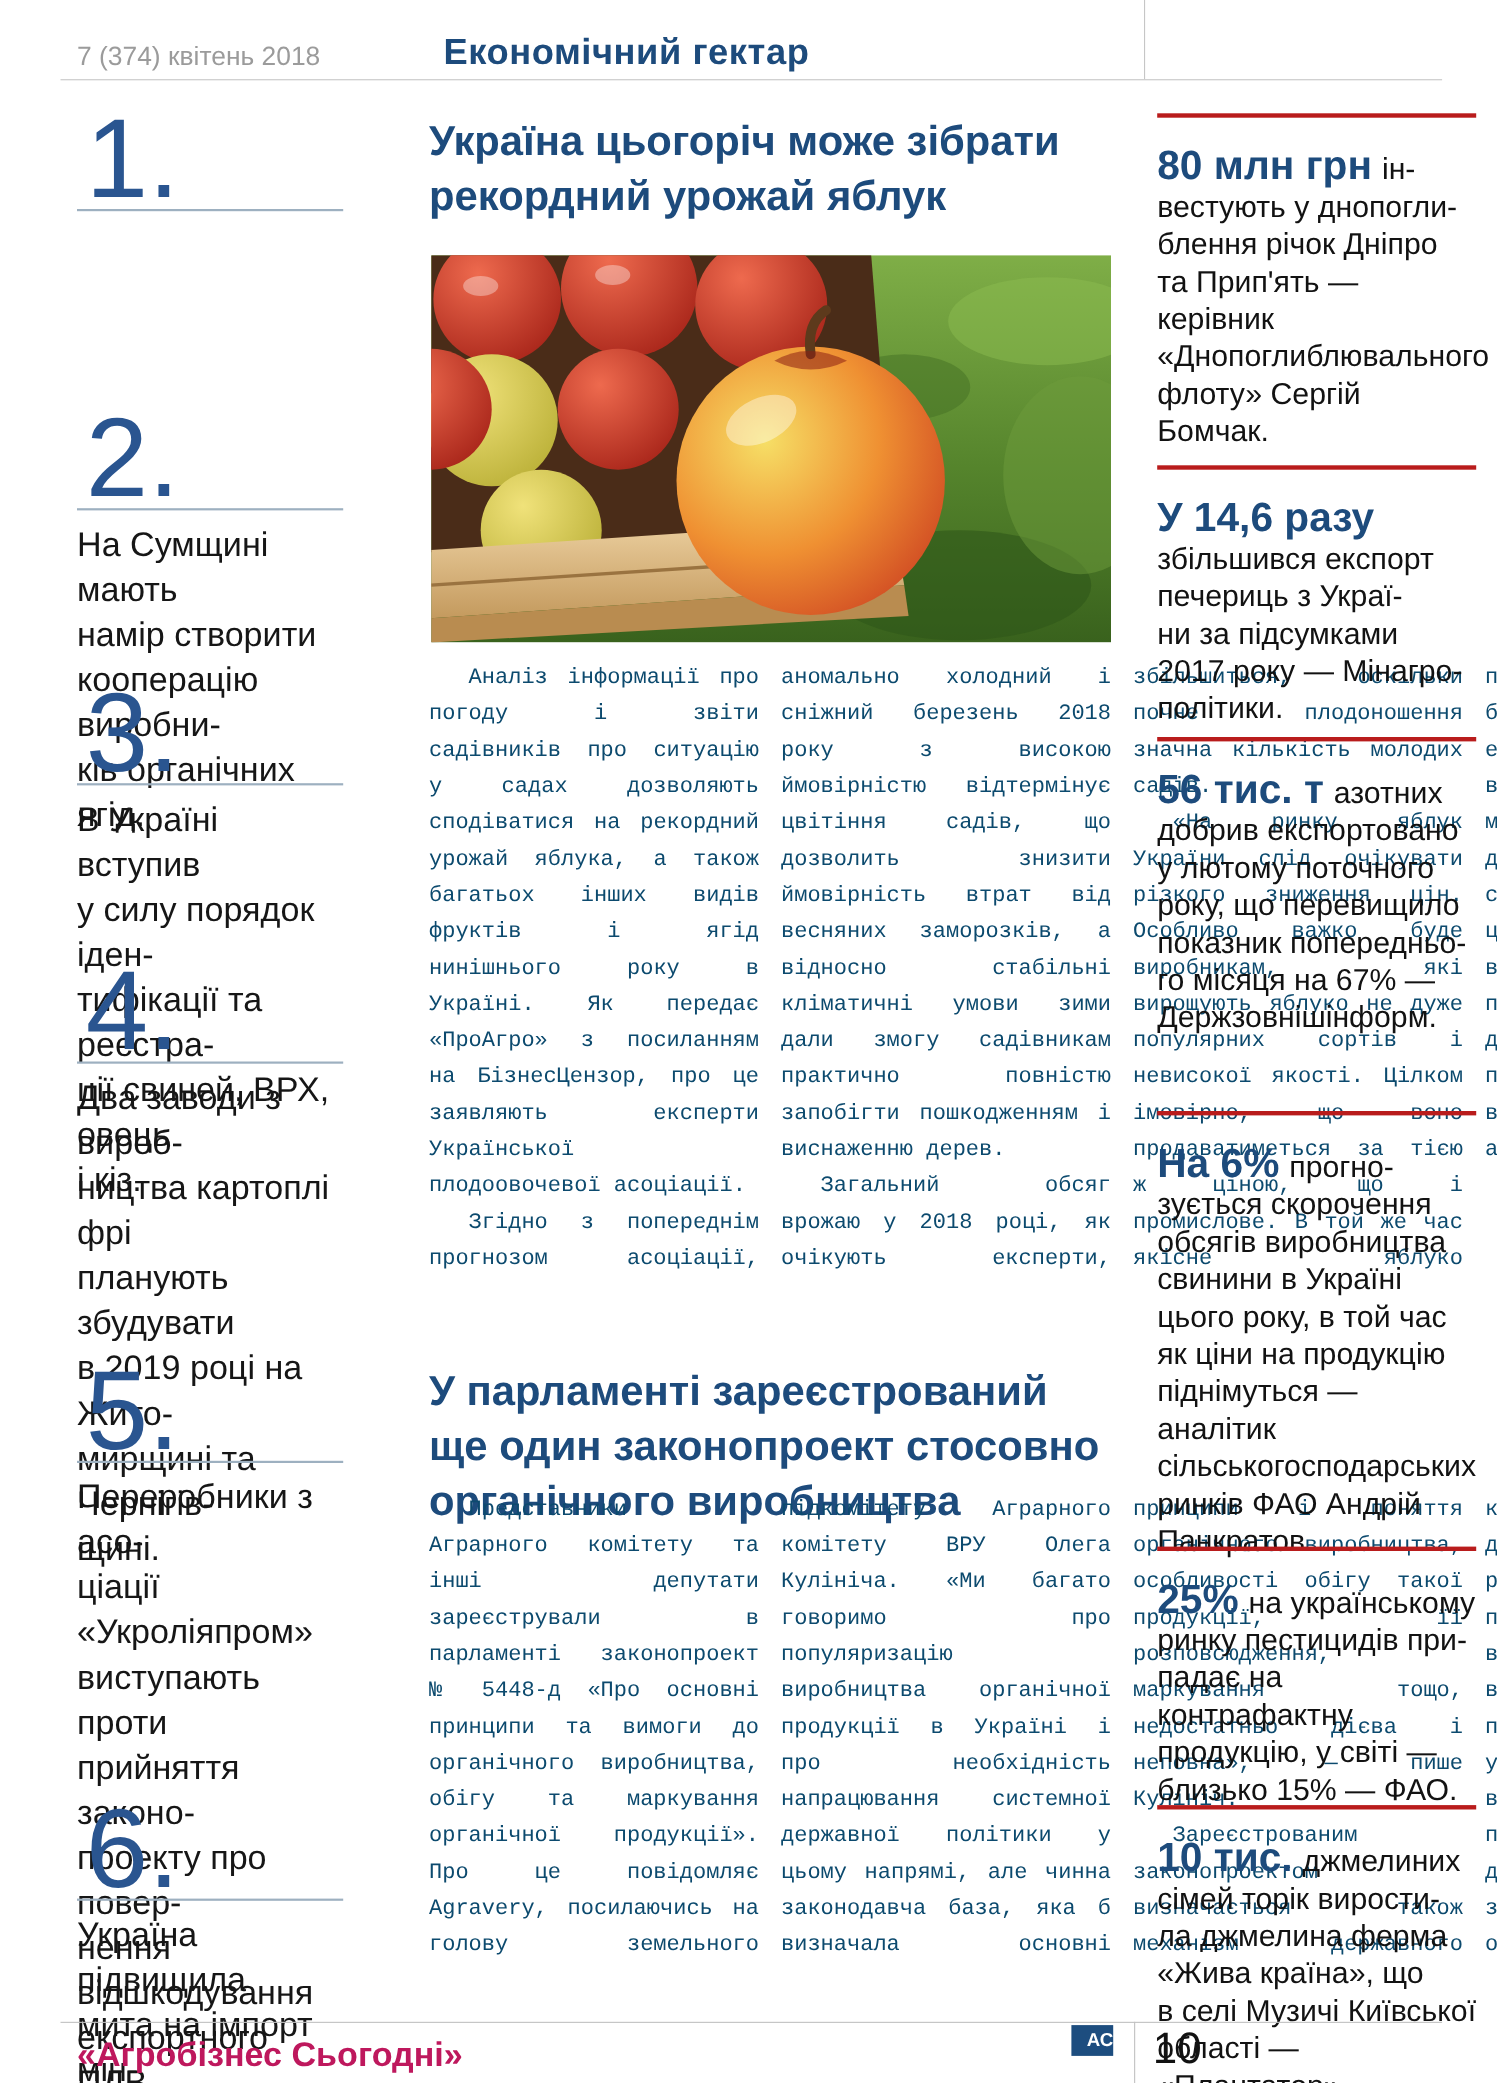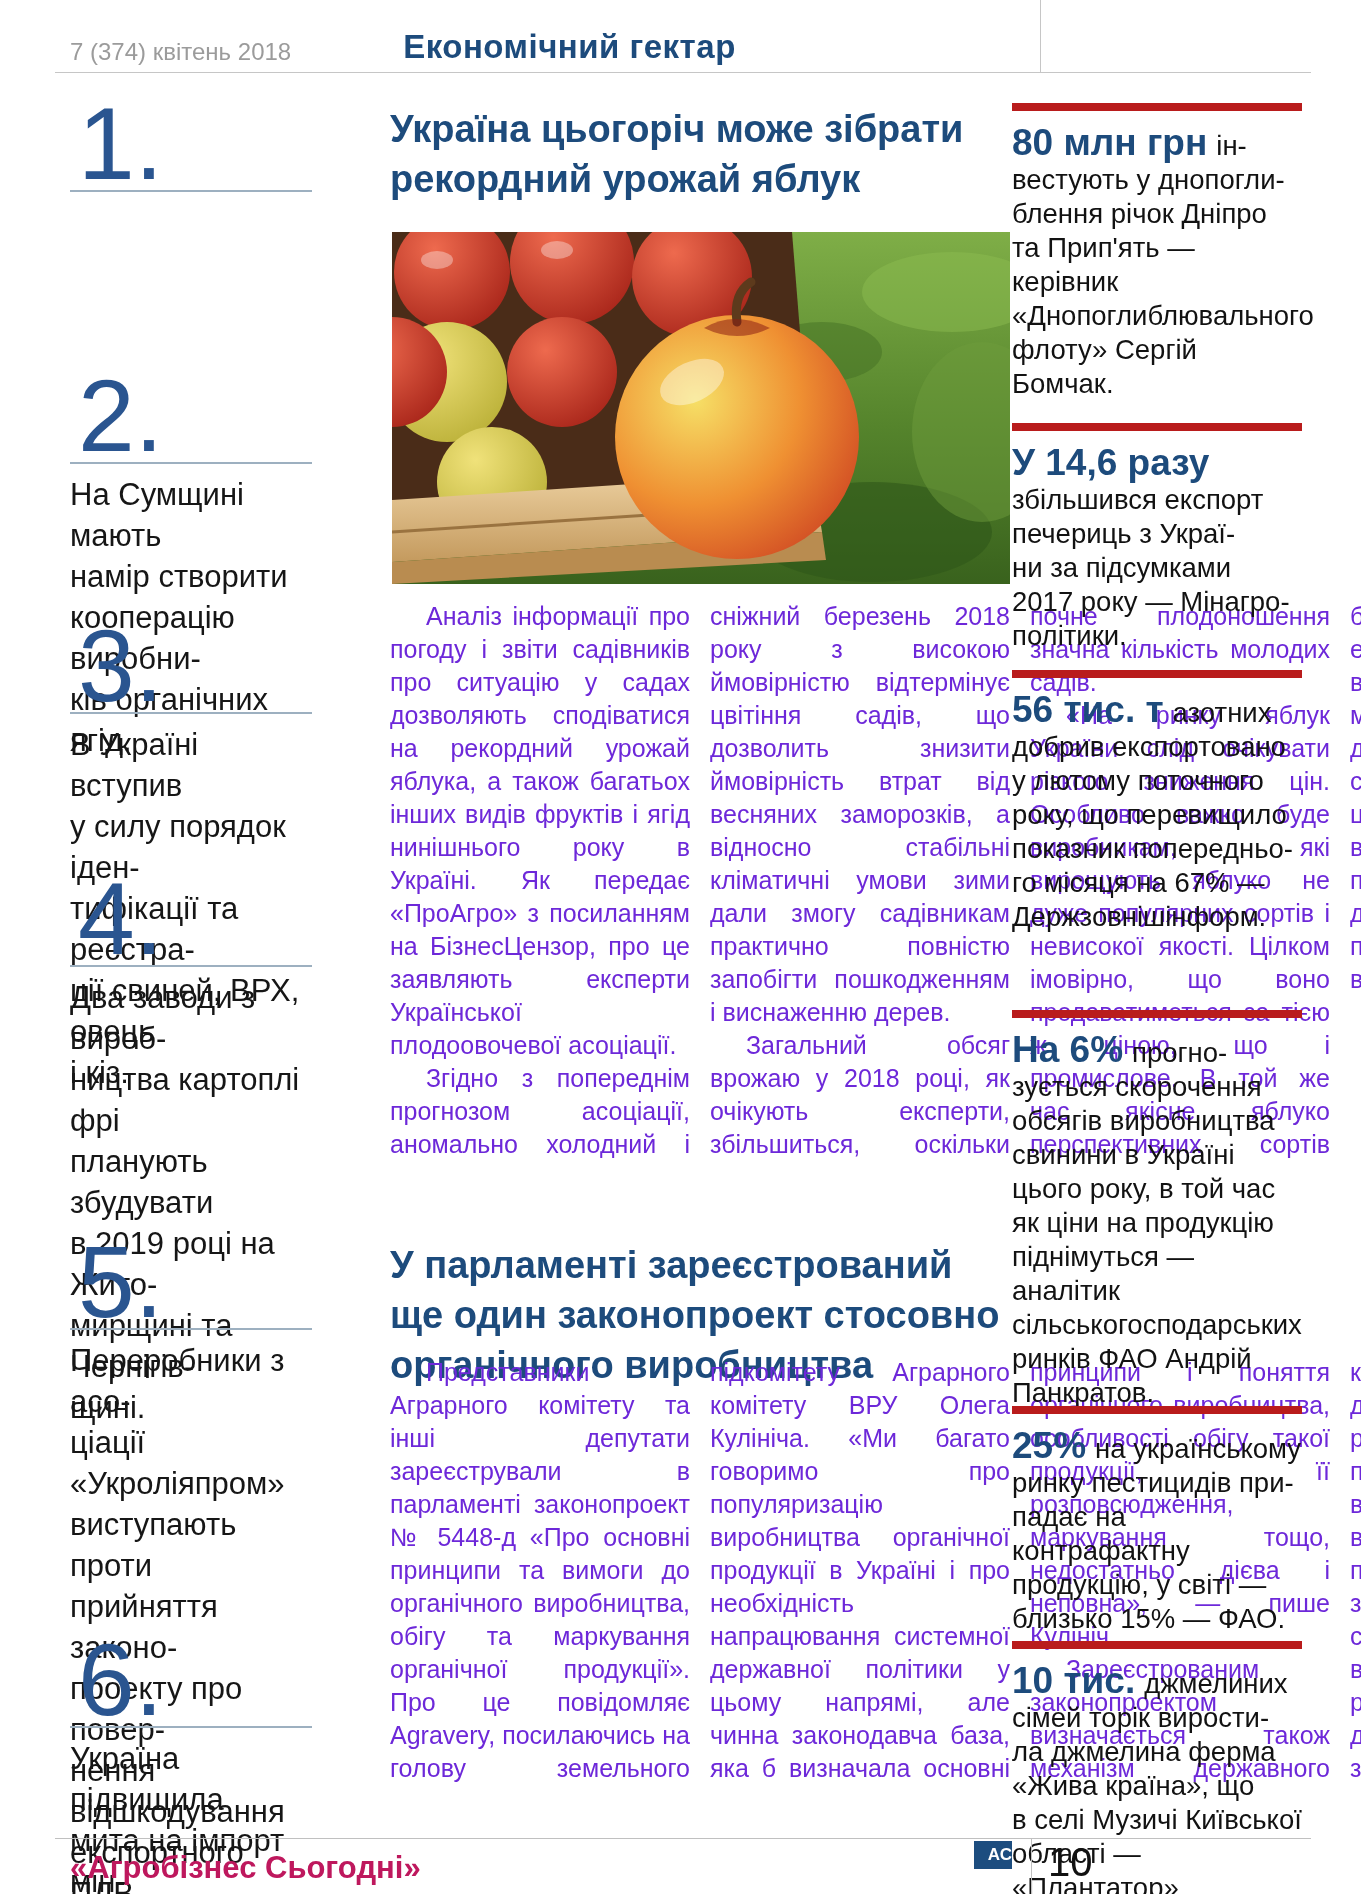--- a/index.html
+++ b/index.html
@@ -19,28 +19,28 @@
   .brief-num { font-size:102px; line-height:0.88; color:#2a5590; display:inline-block; }
   .brief-text { margin-top:10px; font-size:31px; line-height:41px; color:#161616; white-space:pre-line; }
 
   
   .art-title { position:absolute; left:390px; width:640px; font-size:38px; line-height:50px;
                font-weight:bold; color:#1d4b7c; white-space:pre-line; }
   #title1 { top:104px; }
   #title2 { top:1240px; }
   .photo-wrap { position:absolute; left:392px; top:232px; width:618px; height:352px; }
   .art-body { position:absolute; left:390px; width:620px; column-count:2; column-gap:20px;
-              font-family:Liberation Sans, sans-serif; font-size:25px; line-height:33px;
-              text-align:justify; color:#6d28d9; }
+              font-family:Liberation Mono, monospace; font-size:20px; line-height:33px;
+              text-align:justify; color:#0c4a6e; }
   #body1 { top:600px; height:566px; }
   #body2 { top:1356px; height:450px; }
   .art-body p { text-indent:36px; }
 
   
-  .side { position:absolute; left:1012px; width:290px; border-top:8px solid #b91c1c; padding-top:12px; }
+  .side { position:absolute; left:1052px; width:290px; border-top:4px solid #b91c1c; padding-top:24px; }
   .side-lead { font-size:37px; line-height:40px; font-weight:bold; color:#1d4b7c; margin-right:9px; }
   .side-text { font-size:27.5px; line-height:34px; color:#121212; white-space:pre-line; }
 
   
   .footer-rule { position:absolute; left:55px; top:1838px; width:1256px; border-top:1px solid #c0c0c0; }
   .footer-pub { position:absolute; left:70px; top:1850px; font-size:31px; font-weight:bold; color:#be185d; }
   .footer-logo { position:absolute; left:974px; top:1841px; width:38px; height:28px; background:#1d4d7f;
                  color:#fff; font-size:17px; font-weight:bold; text-align:right; line-height:28px; }
   .footer-vline { position:absolute; left:1031px; top:1838px; height:56px; border-left:1px solid #c0c0c0; }
   .footer-page { position:absolute; left:1048px; top:1840px; font-size:40px; color:#111; }

